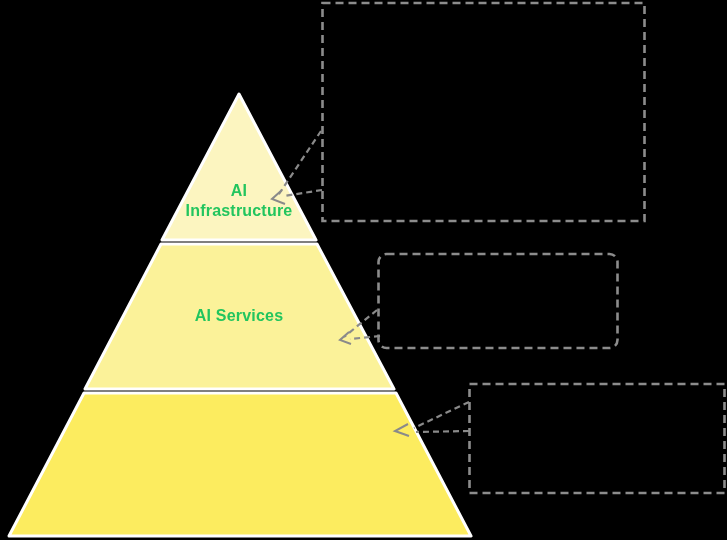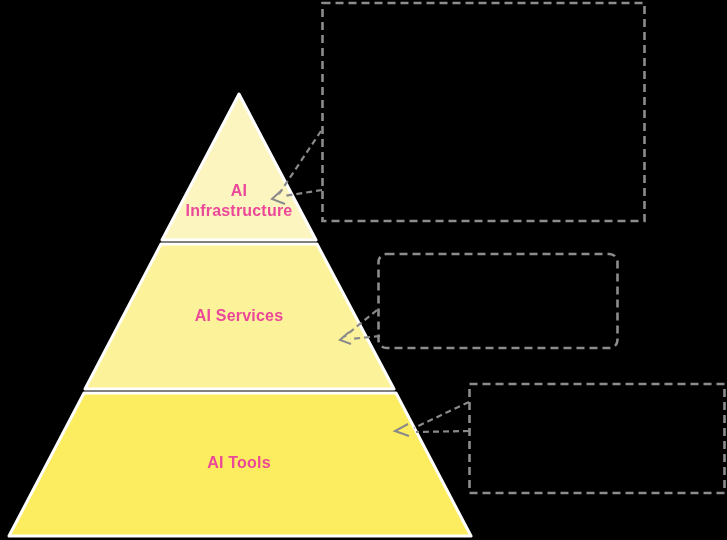--- a/index.html
+++ b/index.html
@@ -19,21 +19,21 @@
     position: absolute;
     top: 0;
     left: 0;
   }
   .level-label {
     position: absolute;
     text-align: center;
     font-weight: bold;
     font-size: 16px;
     line-height: 20px;
-    color: #ec4899;
+    color: #22c55e;
     letter-spacing: 0.2px;
     user-select: none;
   }
   .lbl-infrastructure { left: 179px; top: 181px; width: 120px; }
   .lbl-services       { left: 159px; top: 306px; width: 160px; text-align: center; }
   .lbl-tools          { left: 159px; top: 453px; width: 160px; }
 
   .pyramid-band {
     stroke: #ffffff;
     stroke-width: 3;
@@ -88,15 +88,14 @@
 
     <path class="connector-line" d="M469,402 L414,428"></path>
     <path class="connector-line" d="M469,431 L416,432"></path>
     <polyline class="connector-arrowhead" points="408,424 395,431 409,436"></polyline>
   </svg>
 
   <div class="level-label lbl-infrastructure">AI Infrastructure</div>
 
   <div class="level-label lbl-services">AI Services</div>
 
-  <div class="level-label lbl-tools">AI Tools</div>
 
 </div>
 
 </body></html>

